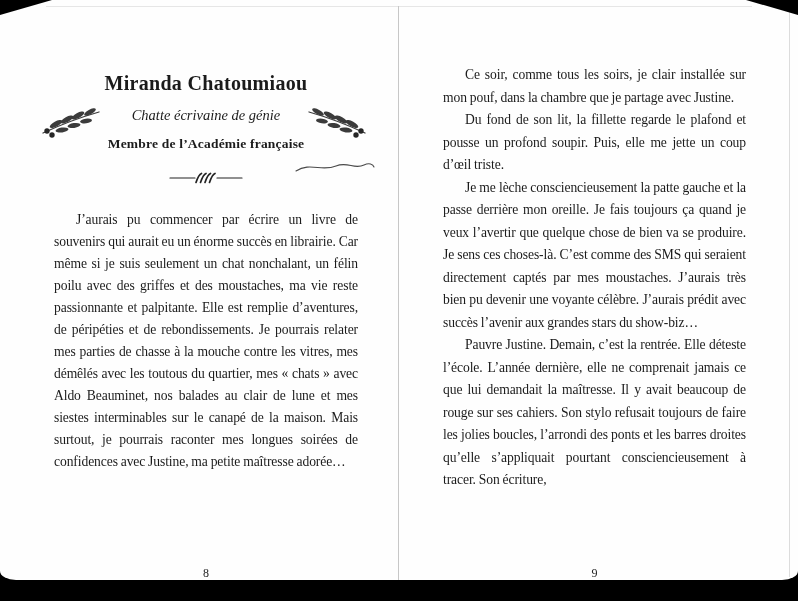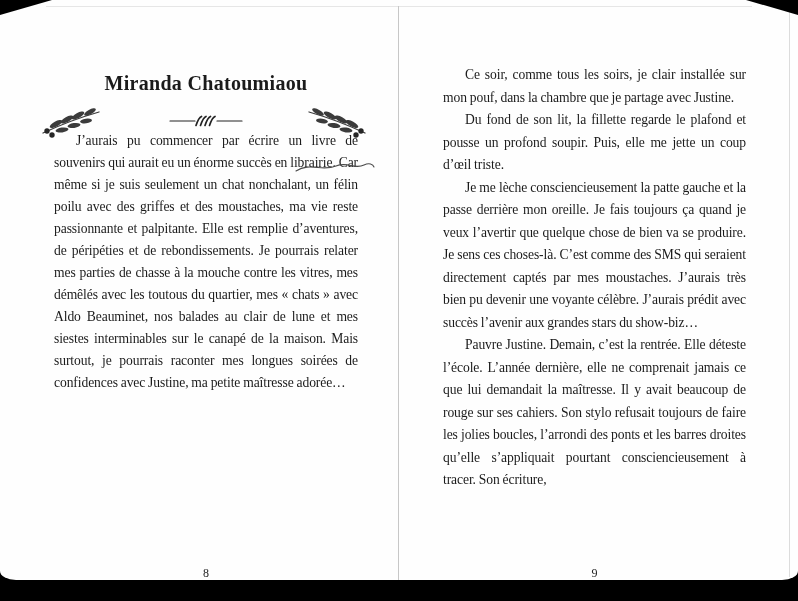--- a/index.html
+++ b/index.html
@@ -85,21 +85,21 @@
   .flourish { position: absolute; left: 240px; top: 88px; }
 
   .divider-ornament {
     display: block;
     width: 74px;
     height: 18px;
     margin: 16px auto 0;
   }
 
   .body-text {
-    margin-top: 0;
+    margin-top: 22px;
     font-size: 13.6px;
     line-height: 22px;
     text-align: justify;
     letter-spacing: -0.1px;
     word-spacing: -0.4px;
     hyphens: auto;
     -webkit-hyphens: auto;
   }
   .page-right .body-text { margin-top: 0; line-height: 22.5px; }
   .para { margin: 0; text-indent: 22px; }
@@ -153,20 +153,22 @@
               <ellipse cx="22" cy="26" rx="6.5" ry="2.4" transform="rotate(-8 22 26)"></ellipse>
               <ellipse cx="34" cy="21.5" rx="6.5" ry="2.4" transform="rotate(-8 34 21.5)"></ellipse>
               <ellipse cx="46" cy="17" rx="6" ry="2.3" transform="rotate(-8 46 17)"></ellipse>
             </g>
             <circle cx="7" cy="27" r="2.7" fill="#262626"></circle>
             <circle cx="12" cy="31" r="2.7" fill="#262626"></circle>
           </svg>
         </span>
 
         <h1 class="title">Miranda Chatoumiaou</h1>
+        <div class="subtitle">Chatte écrivaine de génie</div>
+        <div class="affiliation">Membre de l’Académie française</div>
 
         <span class="flourish">
           <svg width="82" height="18" viewBox="0 0 82 18" fill="none" stroke="#4a4a4a" stroke-width="1.1" stroke-linecap="round">
             <path d="M2 13 C 16 4, 28 14, 42 8 C 54 3, 60 12, 70 7 C 75 4.5, 79 6, 80 9"></path>
           </svg>
         </span>
 
         <span class="divider-ornament">
           <svg width="74" height="18" viewBox="0 0 74 18" fill="none" stroke="#222" stroke-linecap="round">
             <path d="M1 9 H 26" stroke-width="1.2"></path>

